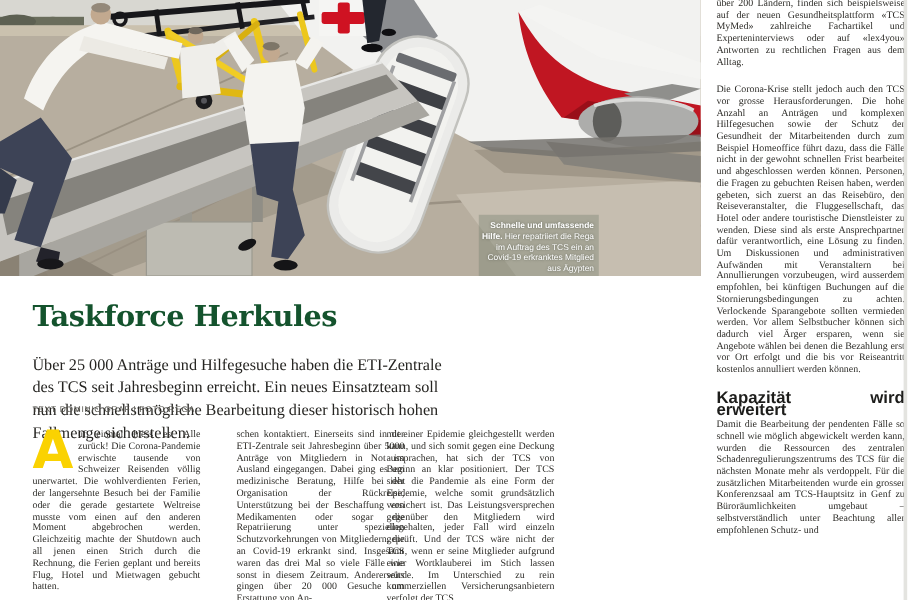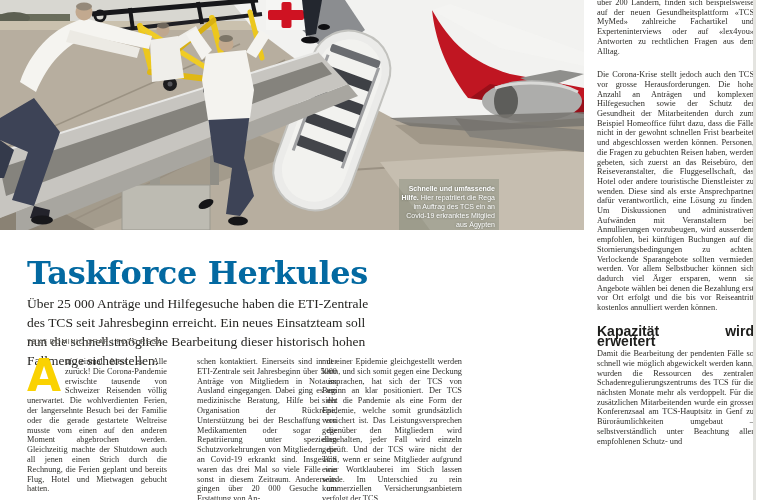--- a/index.html
+++ b/index.html
@@ -7,21 +7,21 @@
         font-family:"Liberation Serif",serif;color:#2e2d29;}
   
   .photo{position:absolute;left:0;top:0;width:584px;height:230px;overflow:hidden;background:#b7ae9f;}
   .photo svg{display:block;}
   .photo-caption{position:absolute;left:400px;top:184px;width:95px;text-align:right;
         font-family:"Liberation Sans",sans-serif;font-size:7px;line-height:9px;color:#ffffff;
         text-shadow:0 0 2px rgba(40,50,40,.55);}
   .photo-caption b{font-weight:700;}
   
   .title{position:absolute;left:27px;top:233px;font-family:"DejaVu Serif",serif;font-weight:700;
-        font-size:32px;letter-spacing:-0.4px;color:#0369a1;}
+        font-size:24px;letter-spacing:-0.4px;color:#14532d;}
   .lede{position:absolute;left:27px;top:280px;width:347px;font-size:13.5px;line-height:19.2px;color:#262522;}
   .byline{position:absolute;left:27px;top:338px;font-family:"Liberation Sans",sans-serif;
         font-size:7px;letter-spacing:.6px;color:#56554e;}
   
   .col{position:absolute;top:357px;height:143px;width:140px;overflow:hidden;
         font-size:8.3px;line-height:9.8px;text-align:justify;hyphens:auto;color:#2e2d29;}
   .col1{left:27px;} .col2{left:197px;} .col3{left:322px;}
   .dropcap{float:left;font-family:"DejaVu Sans",sans-serif;font-weight:700;
         font-size:44px;line-height:36px;color:#FAD201;margin:1px 4px 0 0;}
   

